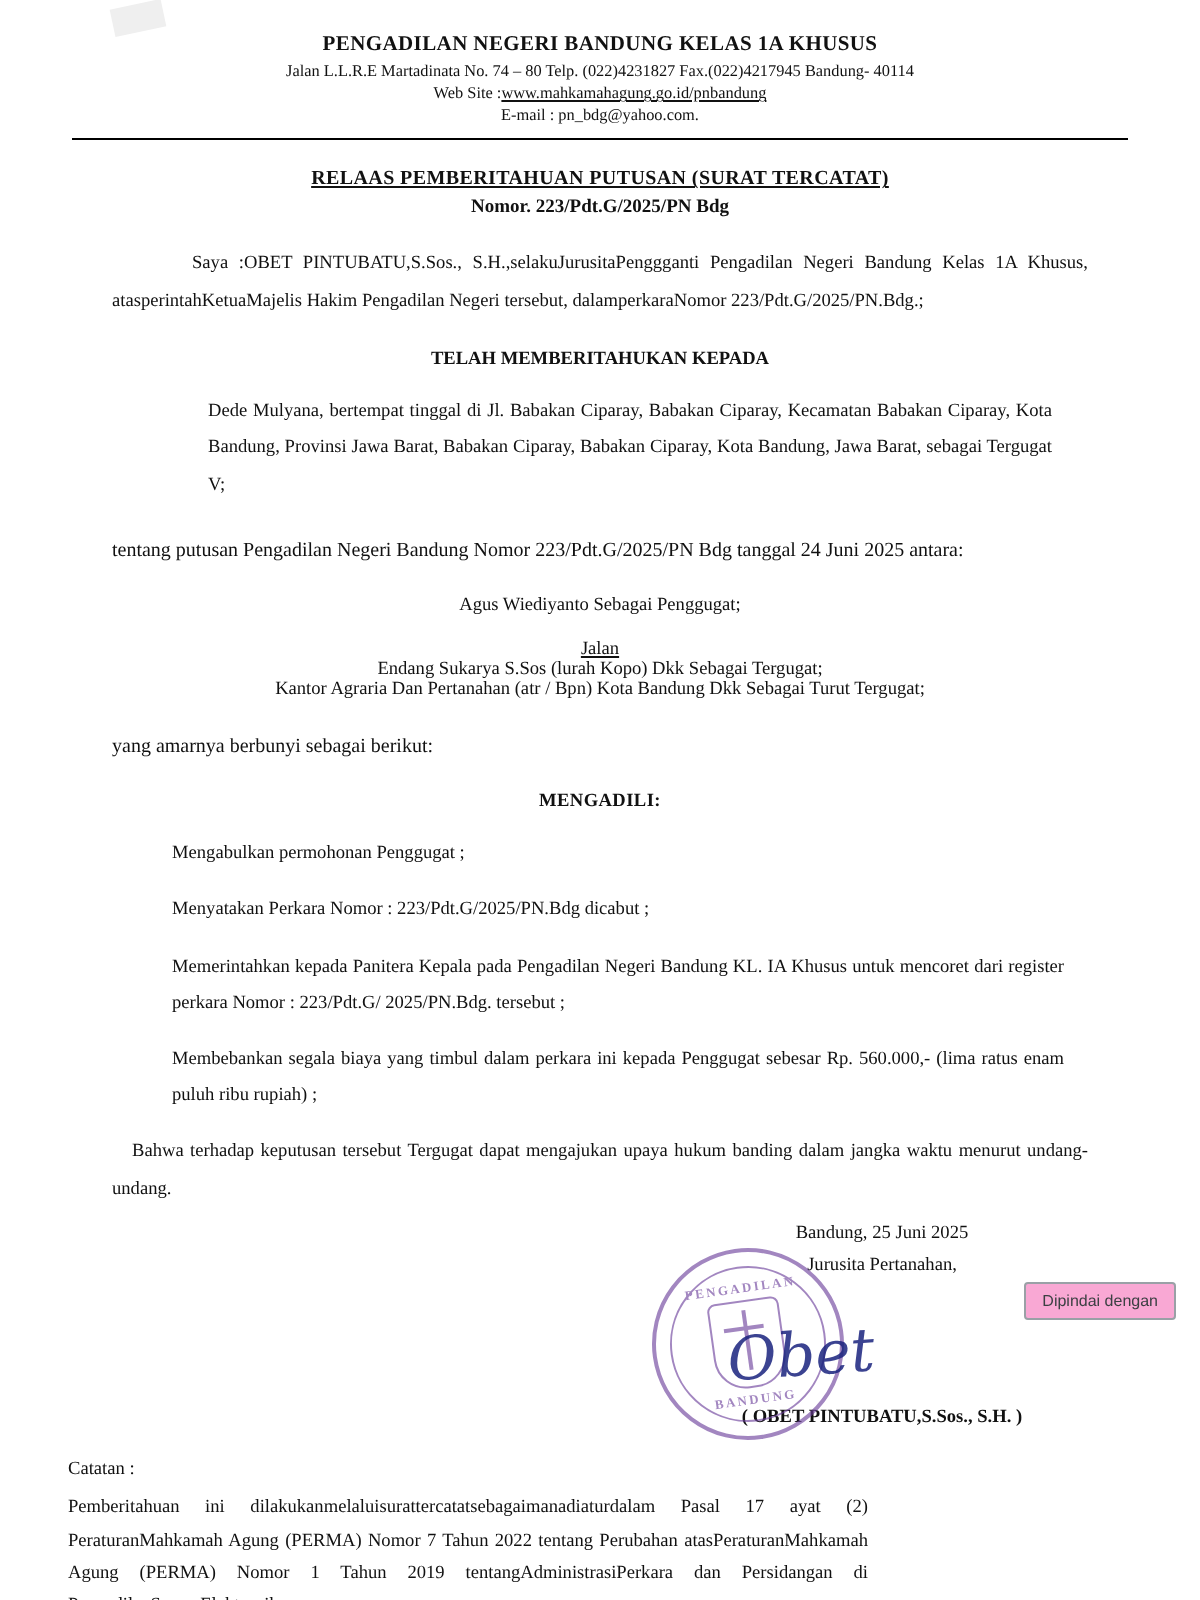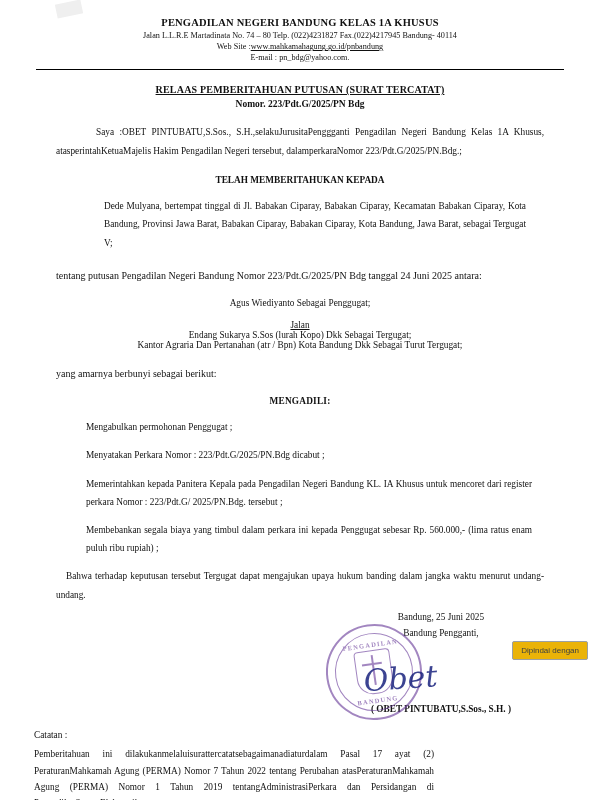--- a/index.html
+++ b/index.html
@@ -216,21 +216,21 @@
     margin-top: 6px;
     text-align: justify;
     width: 400px;
   }
   
   .footer-badge {
     position: absolute;
     right: 12px;
     bottom: 8px;
     border: 1px solid #9aa0a6;
-    background: #eab308;
+    background: #f9a8d4;
     color: #3c4043;
     font-family: "Liberation Sans", sans-serif;
     font-size: 8px;
     padding: 4px 8px;
     border-radius: 2px;
   }
   .scan-mark {
     position: absolute;
     left: 56px;
     top: 2px;
@@ -283,21 +283,21 @@
     <div class="verdict-item">Menyatakan Perkara Nomor : 223/Pdt.G/2025/PN.Bdg dicabut ;</div>
     <div class="verdict-item">Memerintahkan kepada Panitera Kepala pada Pengadilan Negeri Bandung  KL. IA Khusus untuk mencoret dari register perkara Nomor : 223/Pdt.G/ 2025/PN.Bdg. tersebut ;</div>
     <div class="verdict-item">Membebankan segala biaya yang timbul dalam perkara ini kepada Penggugat sebesar Rp. 560.000,- (lima ratus enam puluh ribu rupiah)  ;</div>
   </div>
 
   <div class="closing">Bahwa terhadap keputusan tersebut Tergugat dapat mengajukan upaya hukum banding dalam jangka waktu menurut undang-undang.</div>
 
   <div class="sign-wrap">
     <div class="sign-block">
       <div>Bandung,  25 Juni 2025</div>
-      <div>Bandung Pengganti,</div>
+      <div>Jurusita Pertanahan,</div>
       <div class="sign-name">( OBET PINTUBATU,S.Sos., S.H. )</div>
     </div>
     <div class="stamp">
       <div class="stamp-text-top">PENGADILAN</div>
       <div class="stamp-inner"></div>
       <div class="stamp-text-bottom">BANDUNG</div>
     </div>
     <div class="signature-scribble">Obet</div>
   </div>
 

